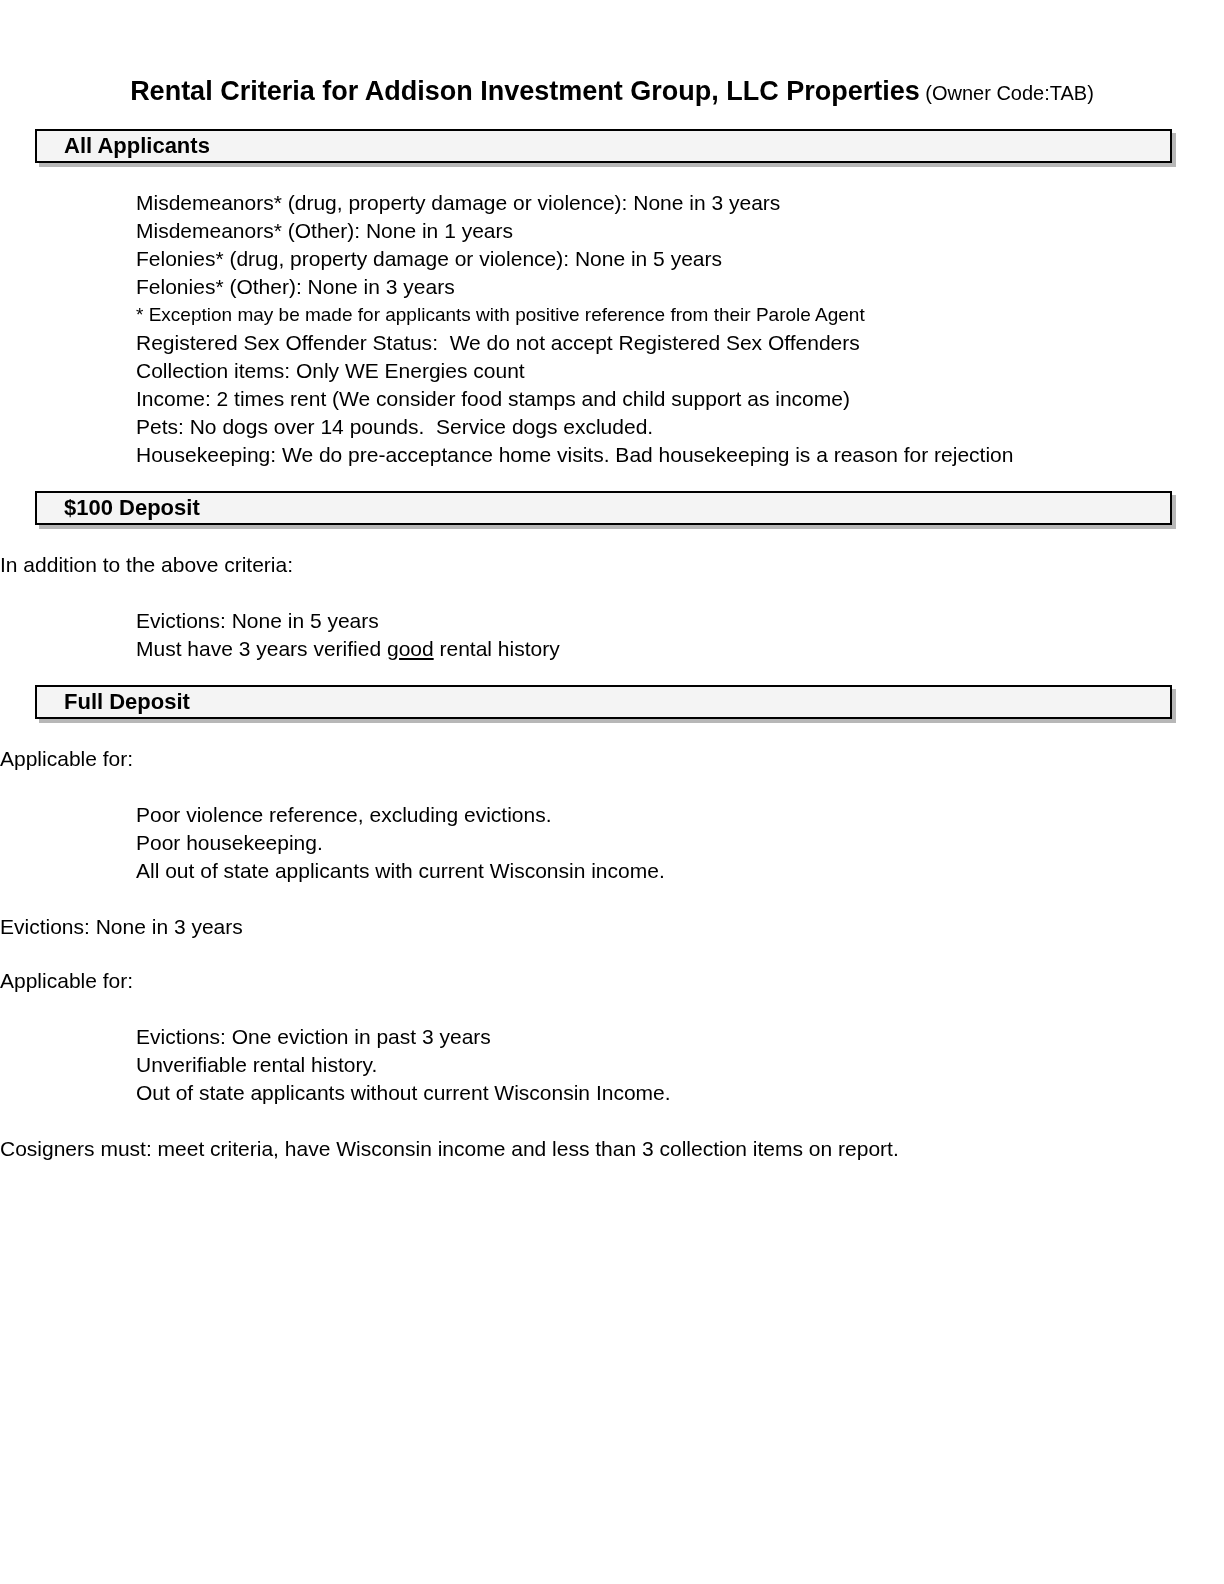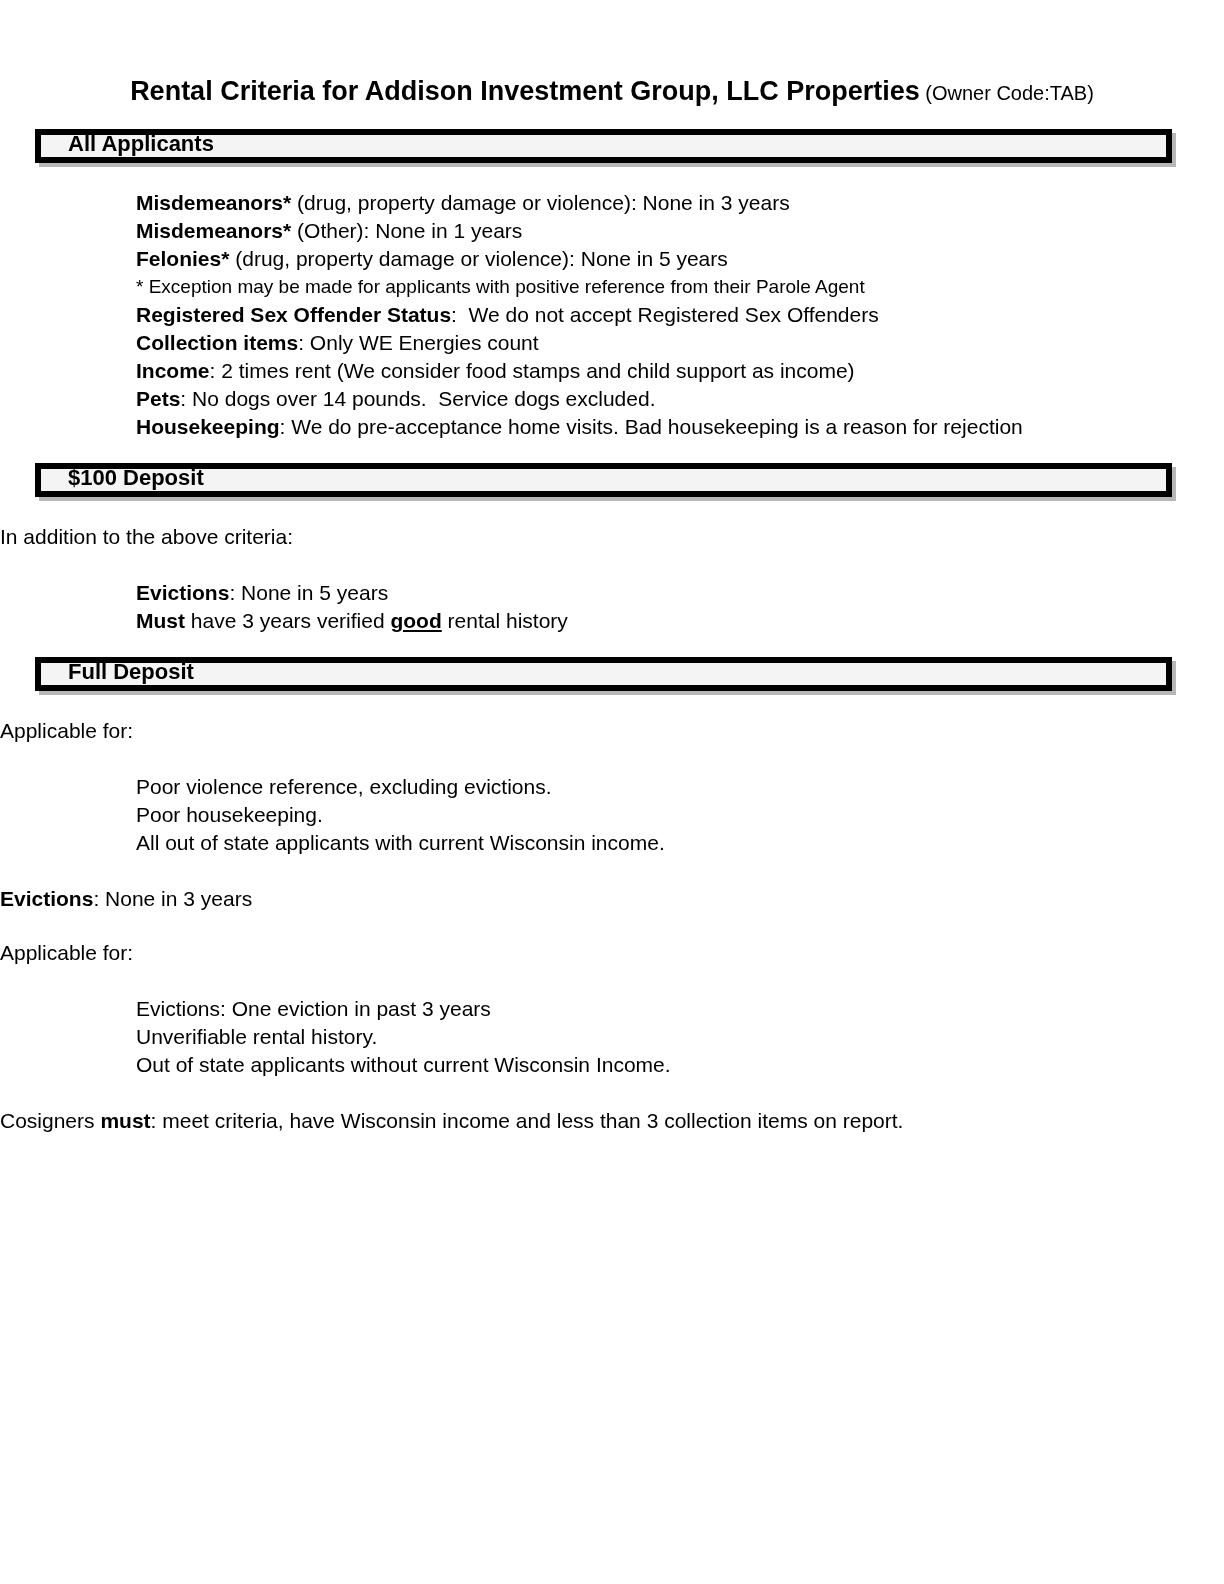--- a/index.html
+++ b/index.html
@@ -24,42 +24,42 @@
     white-space: pre-wrap;
     margin: 0 0 22px 0;
   }
   .title .suffix {
     font-size: 20px;
     font-weight: normal;
   }
   .section-bar {
     margin: 22px 52px 0 35px;
     background: #f4f4f4;
-    border: 6px solid #000000;
+    border: 2px solid #000000;
     box-shadow: 4px 4px 0 #b7b7b7;
     height: 34px;
     display: flex;
-    align-items: flex-end;
+    align-items: center;
     padding-left: 27px;
     font-size: 22px;
     font-weight: bold;
     box-sizing: border-box;
   }
   .content {
     margin-top: 26px;
   }
   .line {
     font-size: 21px;
     line-height: 28px;
     white-space: pre-wrap;
   }
   .indent1 { }
   .indent2 { margin-left: 136px; }
-  .b { font-weight: bold; }
-  .bu { font-weight: bold; text-decoration: underline; }
+  .b { font-weight: normal; }
+  .bu { font-weight: normal; text-decoration: underline; }
   .note {
     font-size: 19px;
     line-height: 28px;
     white-space: pre-wrap;
   }
   .gap { height: 28px; }
 </style>
 </head>
 <body>
 
@@ -68,20 +68,21 @@
   <div class="title"><span>Rental Criteria for Addison Investment Group, LLC Properties</span><span class="suffix"> (Owner Code:TAB)</span></div>
 
   <div>
     <div class="section-bar">
       <span>All Applicants</span>
     </div>
     <div class="content">
       <div class="line indent2"><span class="b">Misdemeanors*</span><span> (drug, property damage or violence): None in 3 years</span></div>
       <div class="line indent2"><span class="b">Misdemeanors*</span><span> (Other): None in 1 years</span></div>
       <div class="line indent2"><span class="b">Felonies*</span><span> (drug, property damage or violence): None in 5 years</span></div>
+      <div class="line indent2"><span class="b">Felonies*</span><span> (Other): None in 3 years</span></div>
       <div class="note indent2">* Exception may be made for applicants with positive reference from their Parole Agent</div>
       <div class="line indent2"><span class="b">Registered Sex Offender Status</span><span>:  We do not accept Registered Sex Offenders</span></div>
       <div class="line indent2"><span class="b">Collection items</span><span>: Only WE Energies count</span></div>
       <div class="line indent2"><span class="b">Income</span><span>: 2 times rent (We consider food stamps and child support as income)</span></div>
       <div class="line indent2"><span class="b">Pets</span><span>: No dogs over 14 pounds.  Service dogs excluded.</span></div>
       <div class="line indent2"><span class="b">Housekeeping</span><span>: We do pre-acceptance home visits. Bad housekeeping is a reason for rejection</span></div>
     </div>
   </div>
 
   <div>

